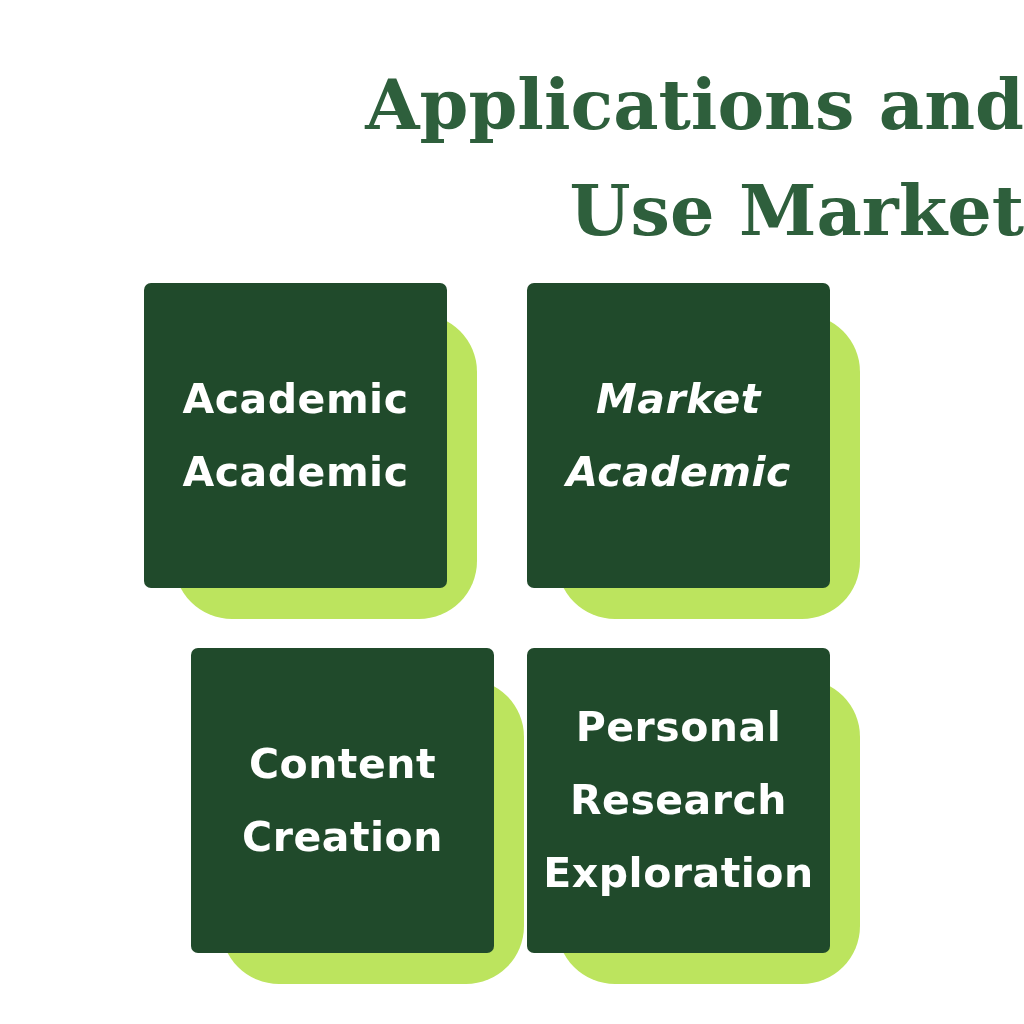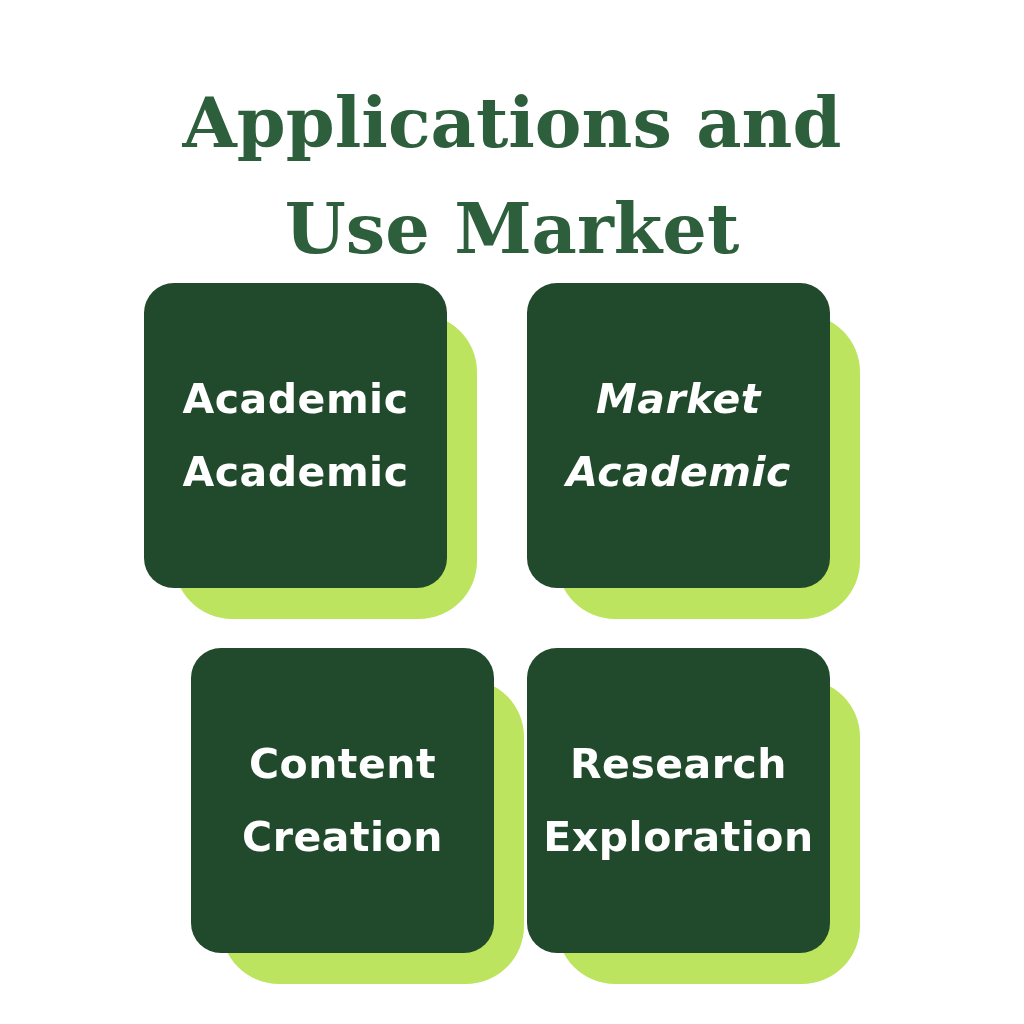--- a/index.html
+++ b/index.html
@@ -14,24 +14,24 @@
   .canvas {
     position: relative;
     width: 1024px;
     height: 1024px;
     background: var(--bg);
     overflow: hidden;
     font-family: "DejaVu Sans", sans-serif;
   }
   .title {
     position: absolute;
-    top: 70px;
+    top: 52px;
     left: 0;
     width: 1024px;
-    text-align: center;
+    text-align: right;
     color: var(--title);
     font-family: "DejaVu Serif", serif;
     font-weight: bold;
     font-size: 70px;
     line-height: 106px;
   }
   .card-wrap { position: absolute; width: 340px; height: 345px; }
   .card-wrap.c1 { left: 144px; top: 283px; }
   .card-wrap.c2 { left: 527px; top: 283px; font-style: italic; }
   .card-wrap.c3 { left: 143px; top: 648px; margin-left: 48px; }
@@ -41,21 +41,21 @@
     left: 30px; top: 31px;
     width: 303px; height: 305px;
     background: var(--shadow);
     border-radius: 58px;
   }
   .card {
     position: absolute;
     left: 0; top: 0;
     width: 303px; height: 305px;
     background: var(--card);
-    border-radius: 30px;
+    border-radius: 7px;
     display: flex;
     flex-direction: column;
     align-items: center;
     justify-content: center;
   }
   .card-line {
     color: var(--card-text);
     font-family: "DejaVu Sans", sans-serif;
     font-weight: bold;
     font-size: 41px;
@@ -95,18 +95,19 @@
     <div class="card-shadow"></div>
     <div class="card">
       <div class="card-line">Content</div>
       <div class="card-line">Creation</div>
     </div>
   </div>
 
   <div class="card-wrap c4">
     <div class="card-shadow"></div>
     <div class="card">
+      <div class="card-line">Personal</div>
       <div class="card-line">Research</div>
       <div class="card-line">Exploration</div>
     </div>
   </div>
 
 </div>
 
 </body></html>

